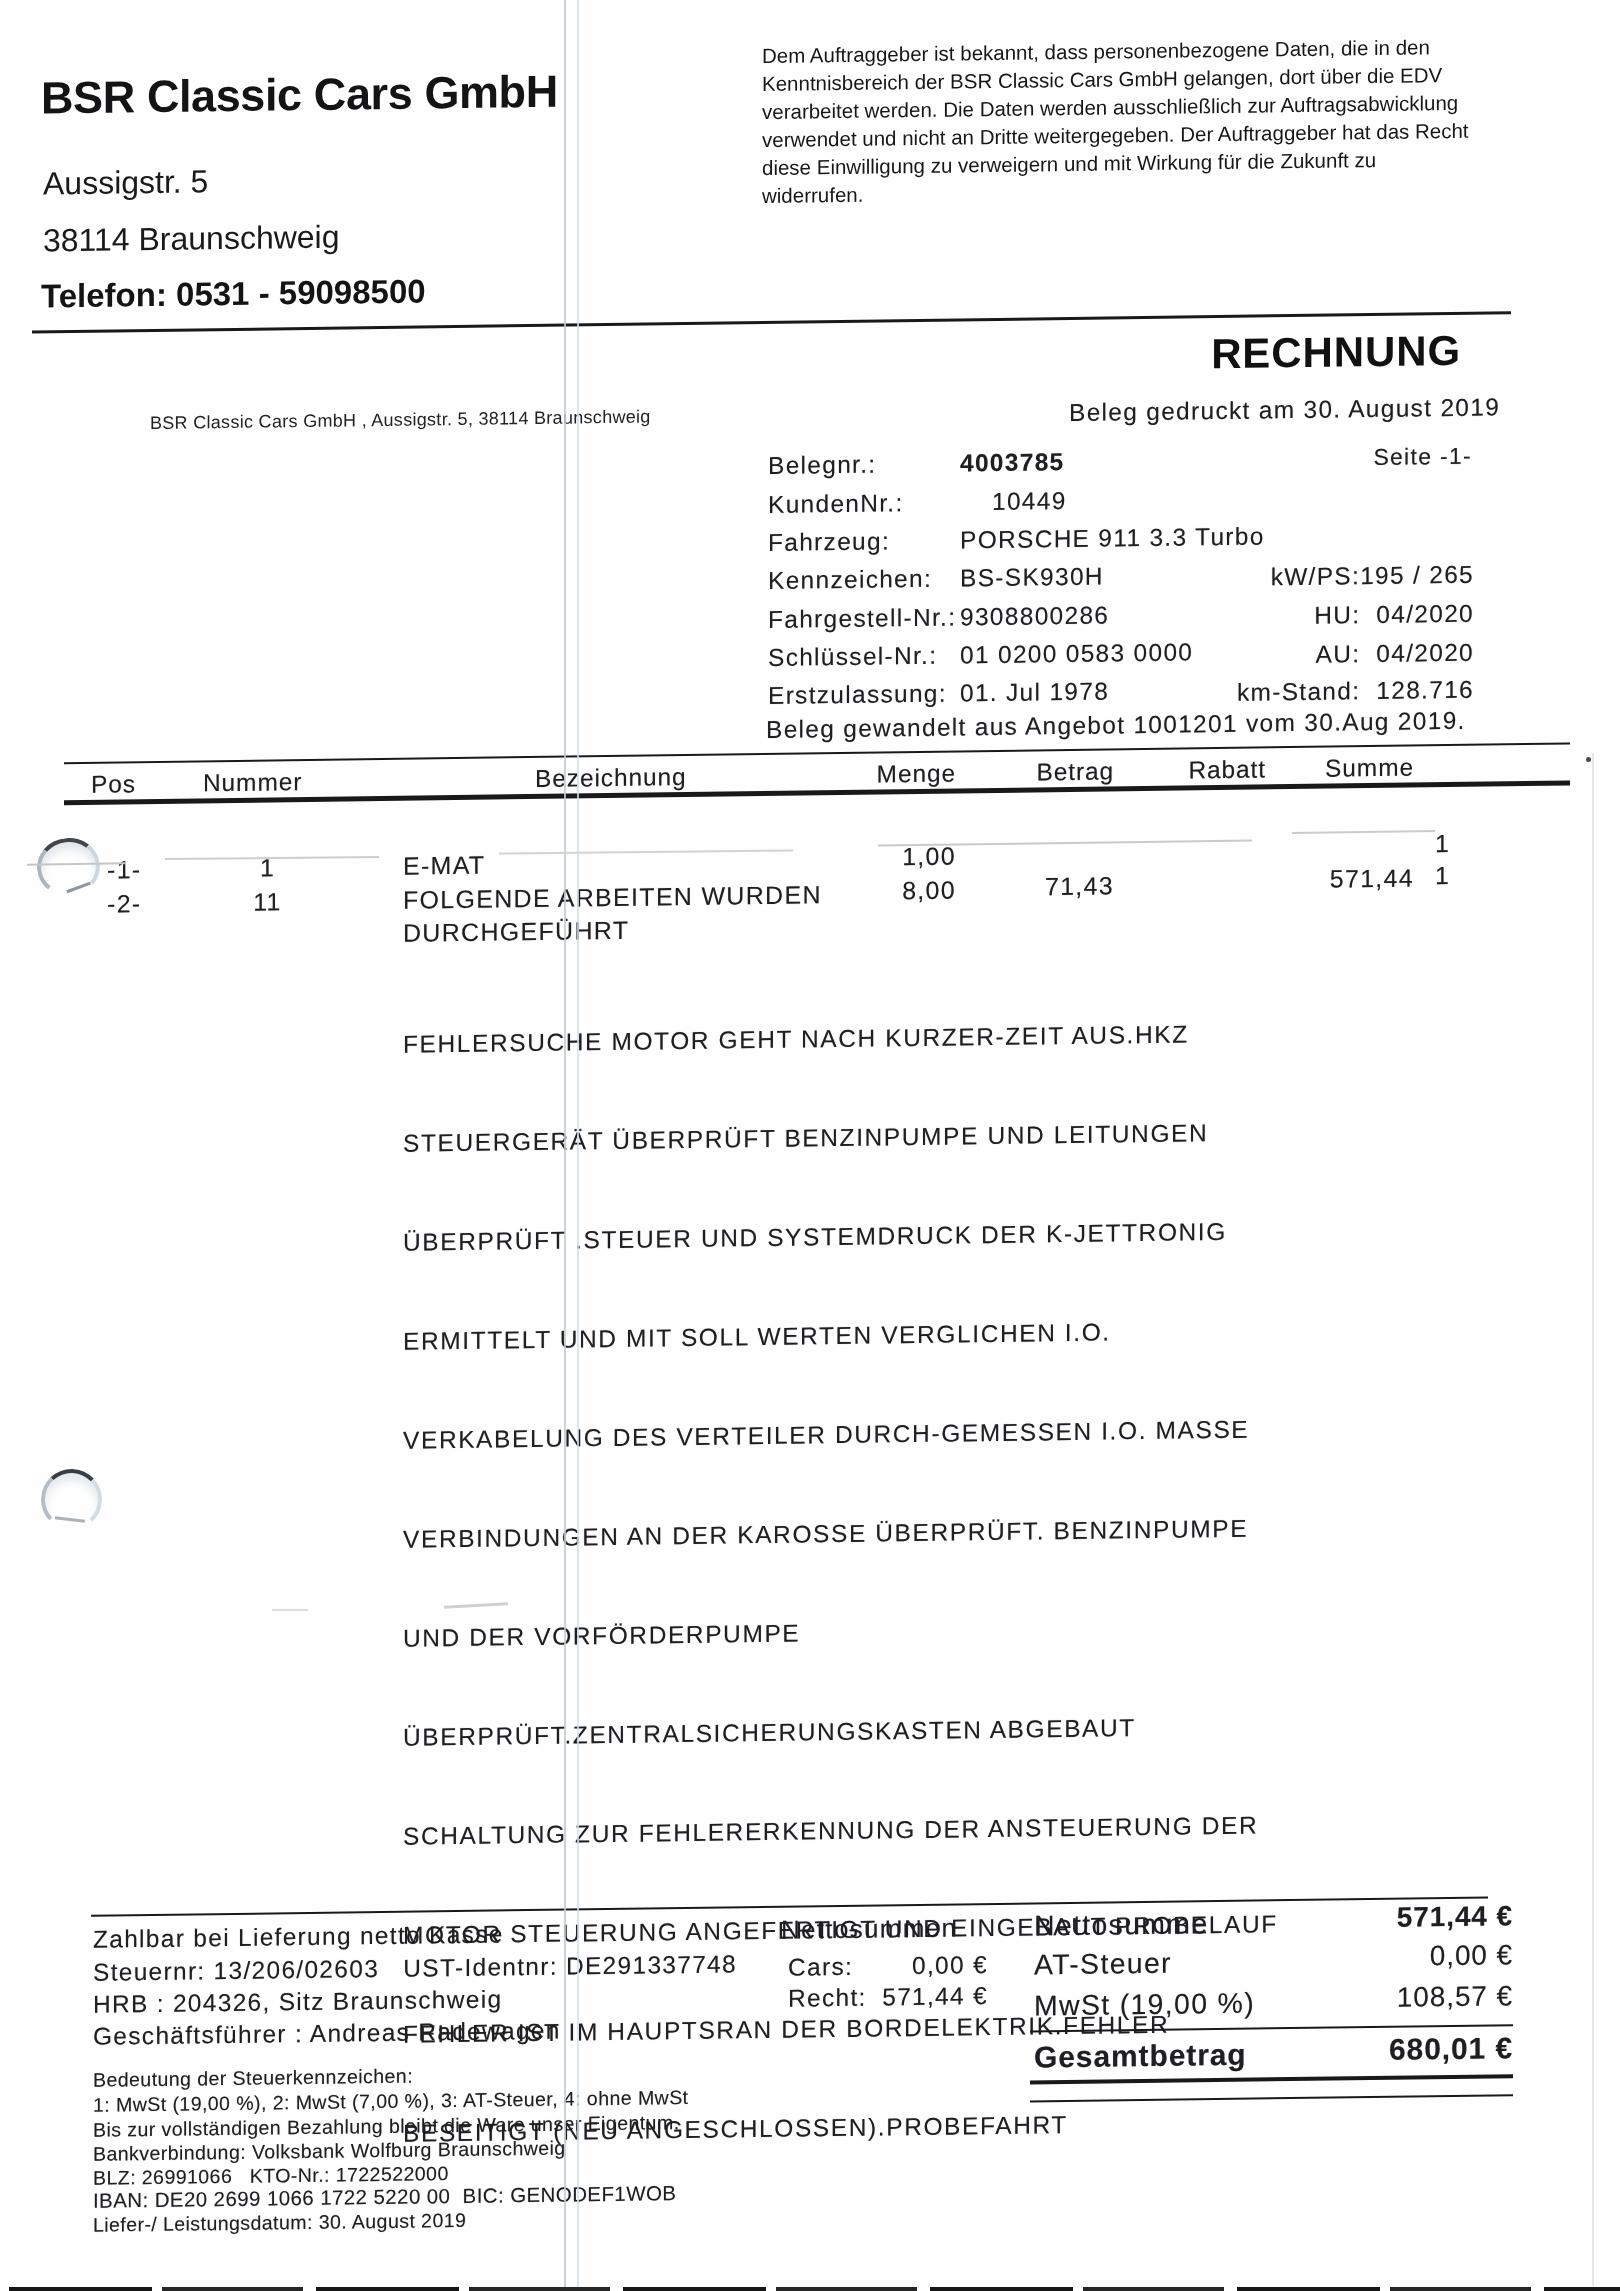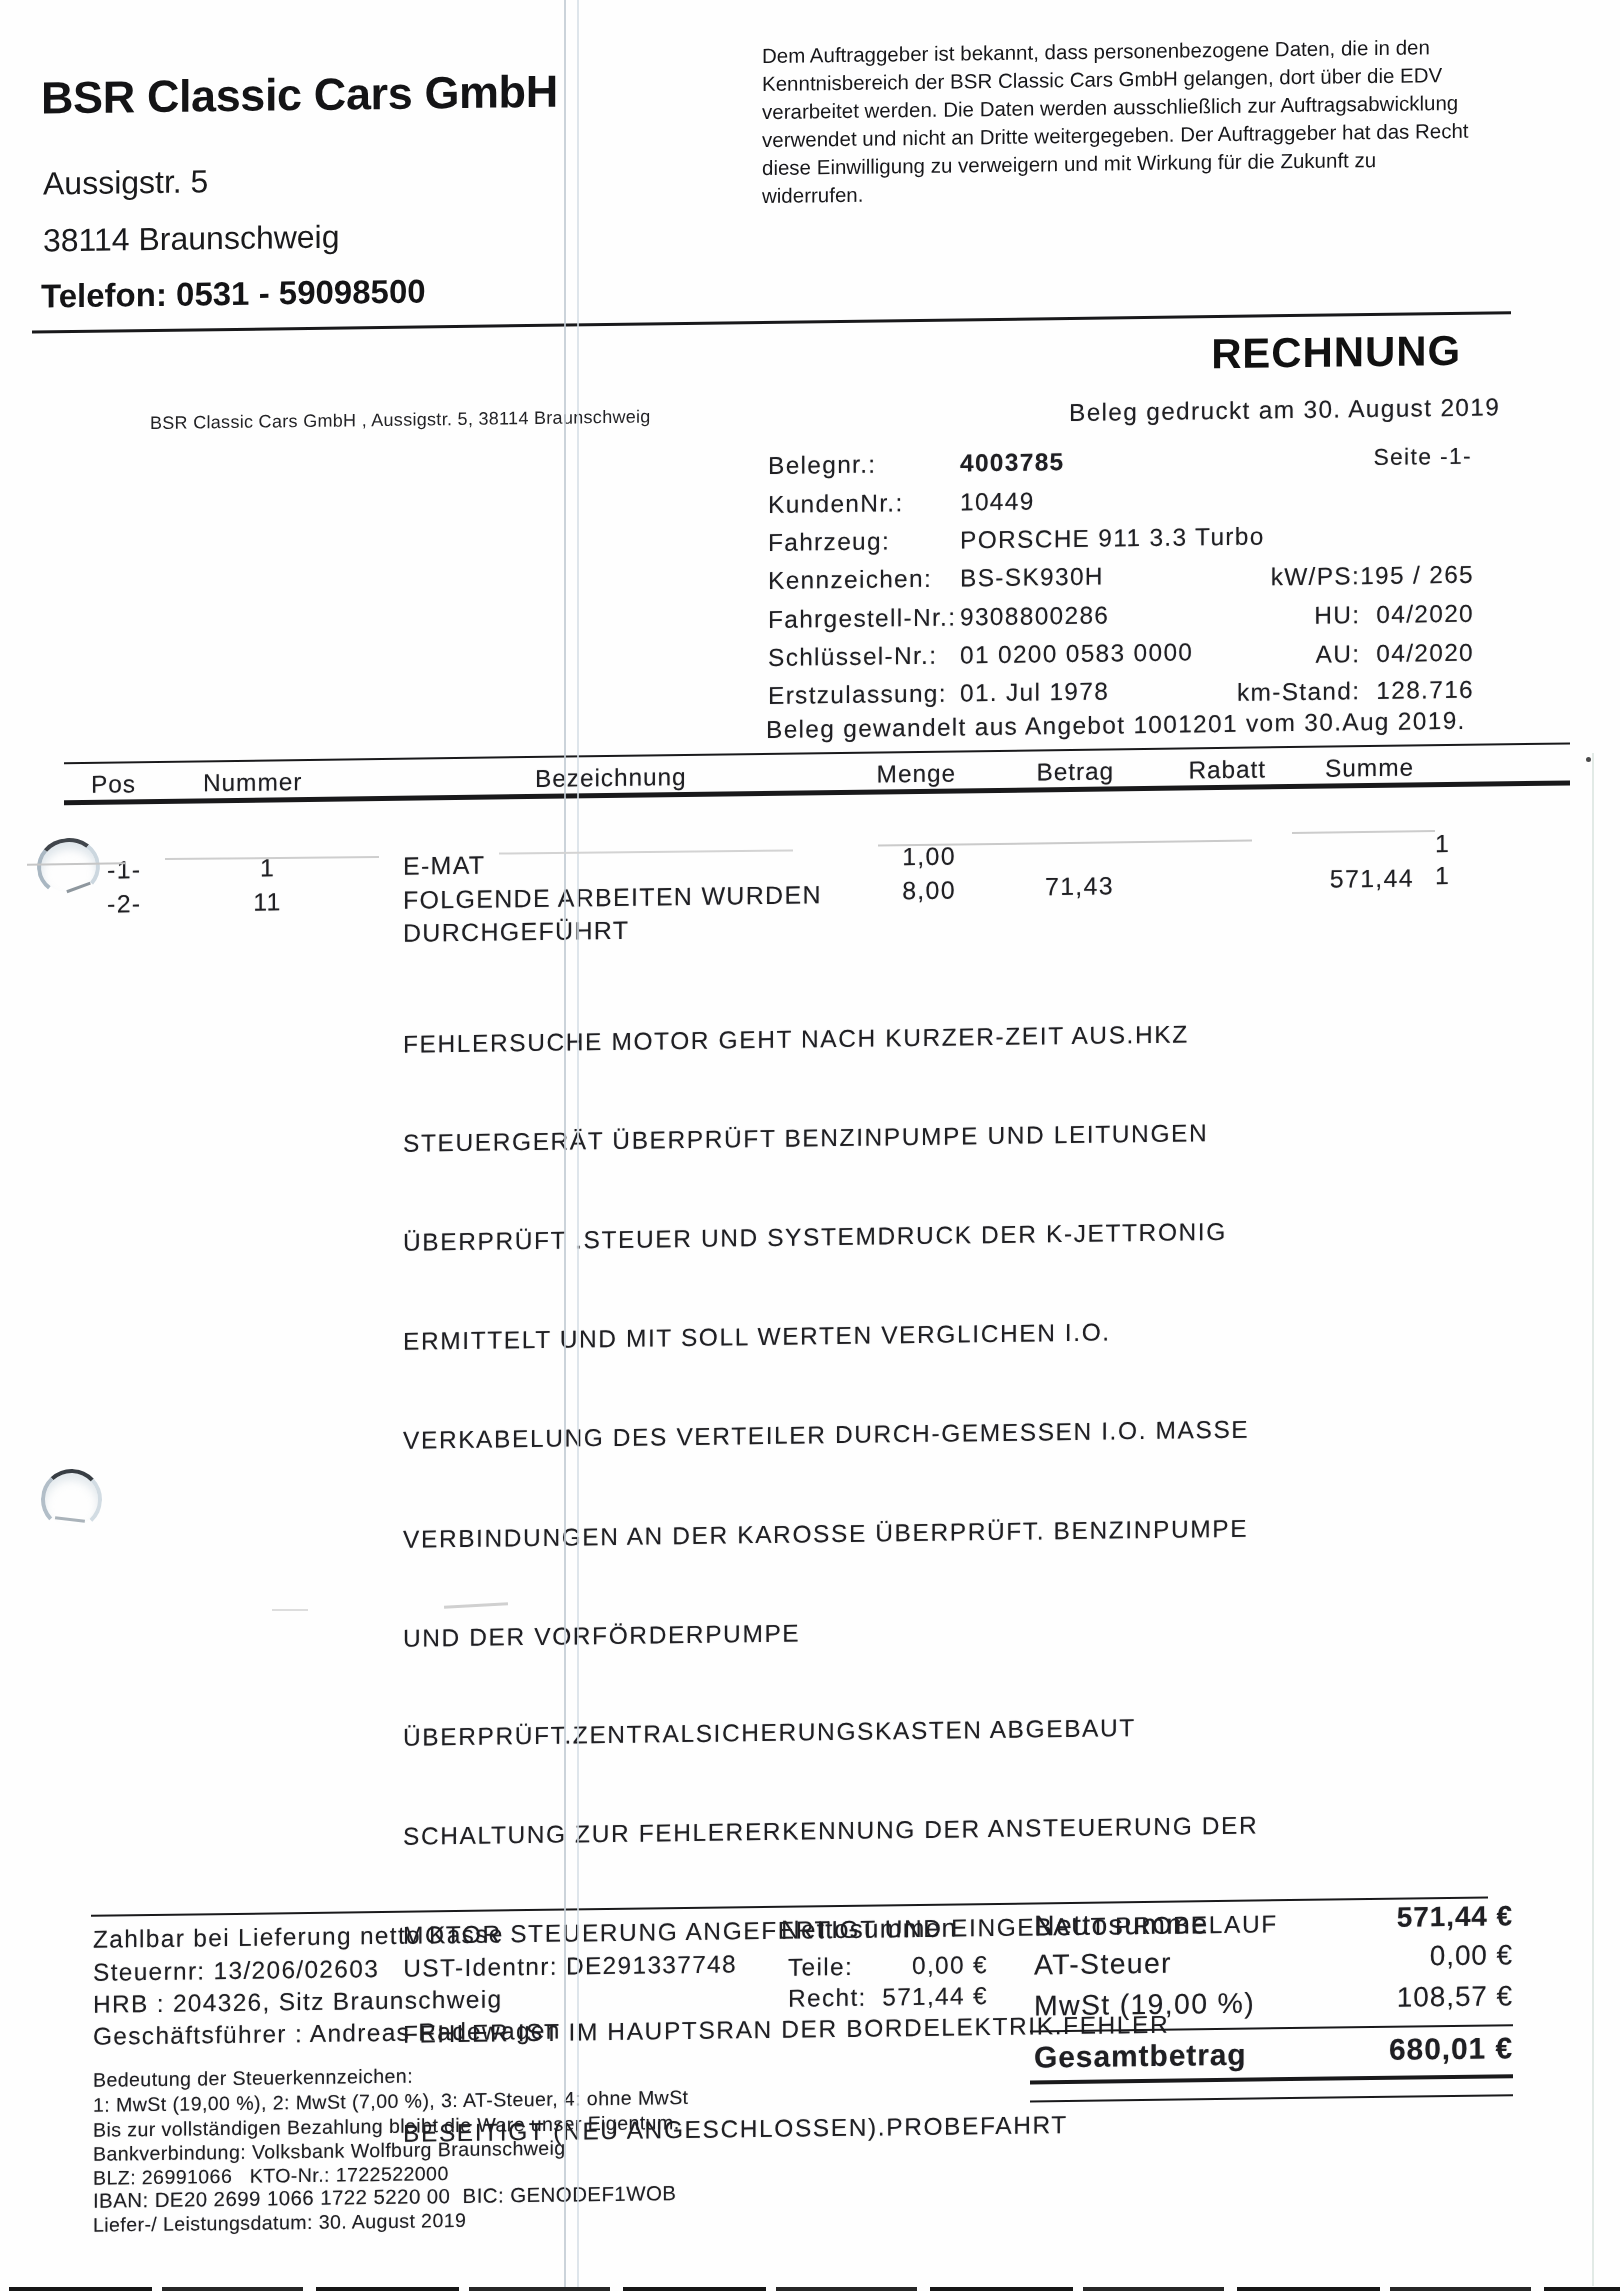--- a/index.html
+++ b/index.html
@@ -50,21 +50,21 @@
     <div class="abs privacy" style="left:762px;top:52px;">Dem Auftraggeber ist bekannt, dass personenbezogene Daten, die in den Kenntnisbereich der BSR Classic Cars GmbH gelangen, dort über die EDV verarbeitet werden. Die Daten werden ausschließlich zur Auftragsabwicklung verwendet und nicht an Dritte weitergegeben. Der Auftraggeber hat das Recht diese Einwilligung zu verweigern und mit Wirkung für die Zukunft zu widerrufen.</div>
 
     <div class="abs title ra" style="left:1105px;top:346px;width:356px;">RECHNUNG</div>
     <div class="abs sender" style="left:150px;top:415px;">BSR Classic Cars GmbH , Aussigstr. 5, 38114 Braunschweig</div>
     <div class="abs dm dm-sm ra" style="left:1069px;top:413px;width:403px;">Beleg gedruckt am 30. August 2019</div>
     <div class="abs dm ra" style="left:1294px;top:462px;width:178px;font-size:23px;">Seite -1-</div>
 
     <div class="abs dm dm-sm" style="left:768px;top:462px;">Belegnr.:</div>
     <div class="abs dm dm-sm bold" style="left:960px;top:462px;">4003785</div>
     <div class="abs dm dm-sm" style="left:768px;top:501px;">KundenNr.:</div>
-    <div class="abs dm dm-sm" style="left:960px;top:501px;">10449</div>
+    <div class="abs dm dm-sm" style="left:992px;top:501px;">10449</div>
     <div class="abs dm dm-sm" style="left:768px;top:539px;">Fahrzeug:</div>
     <div class="abs dm dm-sm" style="left:960px;top:539px;">PORSCHE 911 3.3 Turbo</div>
     <div class="abs dm dm-sm" style="left:768px;top:577px;">Kennzeichen:</div>
     <div class="abs dm dm-sm" style="left:960px;top:577px;">BS-SK930H</div>
     <div class="abs dm dm-sm" style="left:768px;top:616px;">Fahrgestell-Nr.:</div>
     <div class="abs dm dm-sm" style="left:960px;top:616px;">9308800286</div>
     <div class="abs dm dm-sm" style="left:768px;top:654px;">Schlüssel-Nr.:</div>
     <div class="abs dm dm-sm" style="left:960px;top:654px;">01 0200 0583 0000</div>
     <div class="abs dm dm-sm" style="left:768px;top:692px;">Erstzulassung:</div>
     <div class="abs dm dm-sm" style="left:960px;top:692px;">01. Jul 1978</div>
@@ -117,21 +117,21 @@
     </div>
 
     <div class="ln" style="left:91px;top:1916px;width:1397px;height:2.2px;"></div>
 
     <div class="abs dm dm-sm" style="left:93px;top:1927px;">Zahlbar bei Lieferung netto Kasse</div>
     <div class="abs dm dm-sm" style="left:93px;top:1960px;">Steuernr: 13/206/02603   UST-Identnr: DE291337748</div>
     <div class="abs dm dm-sm" style="left:93px;top:1992px;">HRB : 204326, Sitz Braunschweig</div>
     <div class="abs dm dm-sm" style="left:93px;top:2024px;">Geschäftsführer : Andreas Radewagen</div>
 
     <div class="abs dm" style="left:781px;top:1925px;font-size:26px;">Nettosummen</div>
-    <div class="abs dm dm-sm" style="left:788px;top:1964px;">Teile:</div>
+    <div class="abs dm dm-sm" style="left:788px;top:1964px;">Cars:</div>
     <div class="abs dm dm-sm ra" style="left:845px;top:1964px;width:143px;">0,00 €</div>
     <div class="abs dm dm-sm" style="left:788px;top:1995px;">Recht:</div>
     <div class="abs dm dm-sm ra" style="left:845px;top:1995px;width:143px;">571,44 €</div>
 
     <div class="abs dm fr-label" style="left:1034px;top:1923px;">Nettosumme</div>
     <div class="abs dm fr-val bold ra" style="left:1283px;top:1920px;width:230px;">571,44 €</div>
     <div class="abs dm fr-label" style="left:1034px;top:1962px;">AT-Steuer</div>
     <div class="abs dm fr-val ra" style="left:1283px;top:1959px;width:230px;">0,00 €</div>
     <div class="abs dm fr-label" style="left:1034px;top:2003px;">MwSt (19,00 %)</div>
     <div class="abs dm fr-val ra" style="left:1283px;top:2000px;width:230px;">108,57 €</div>

